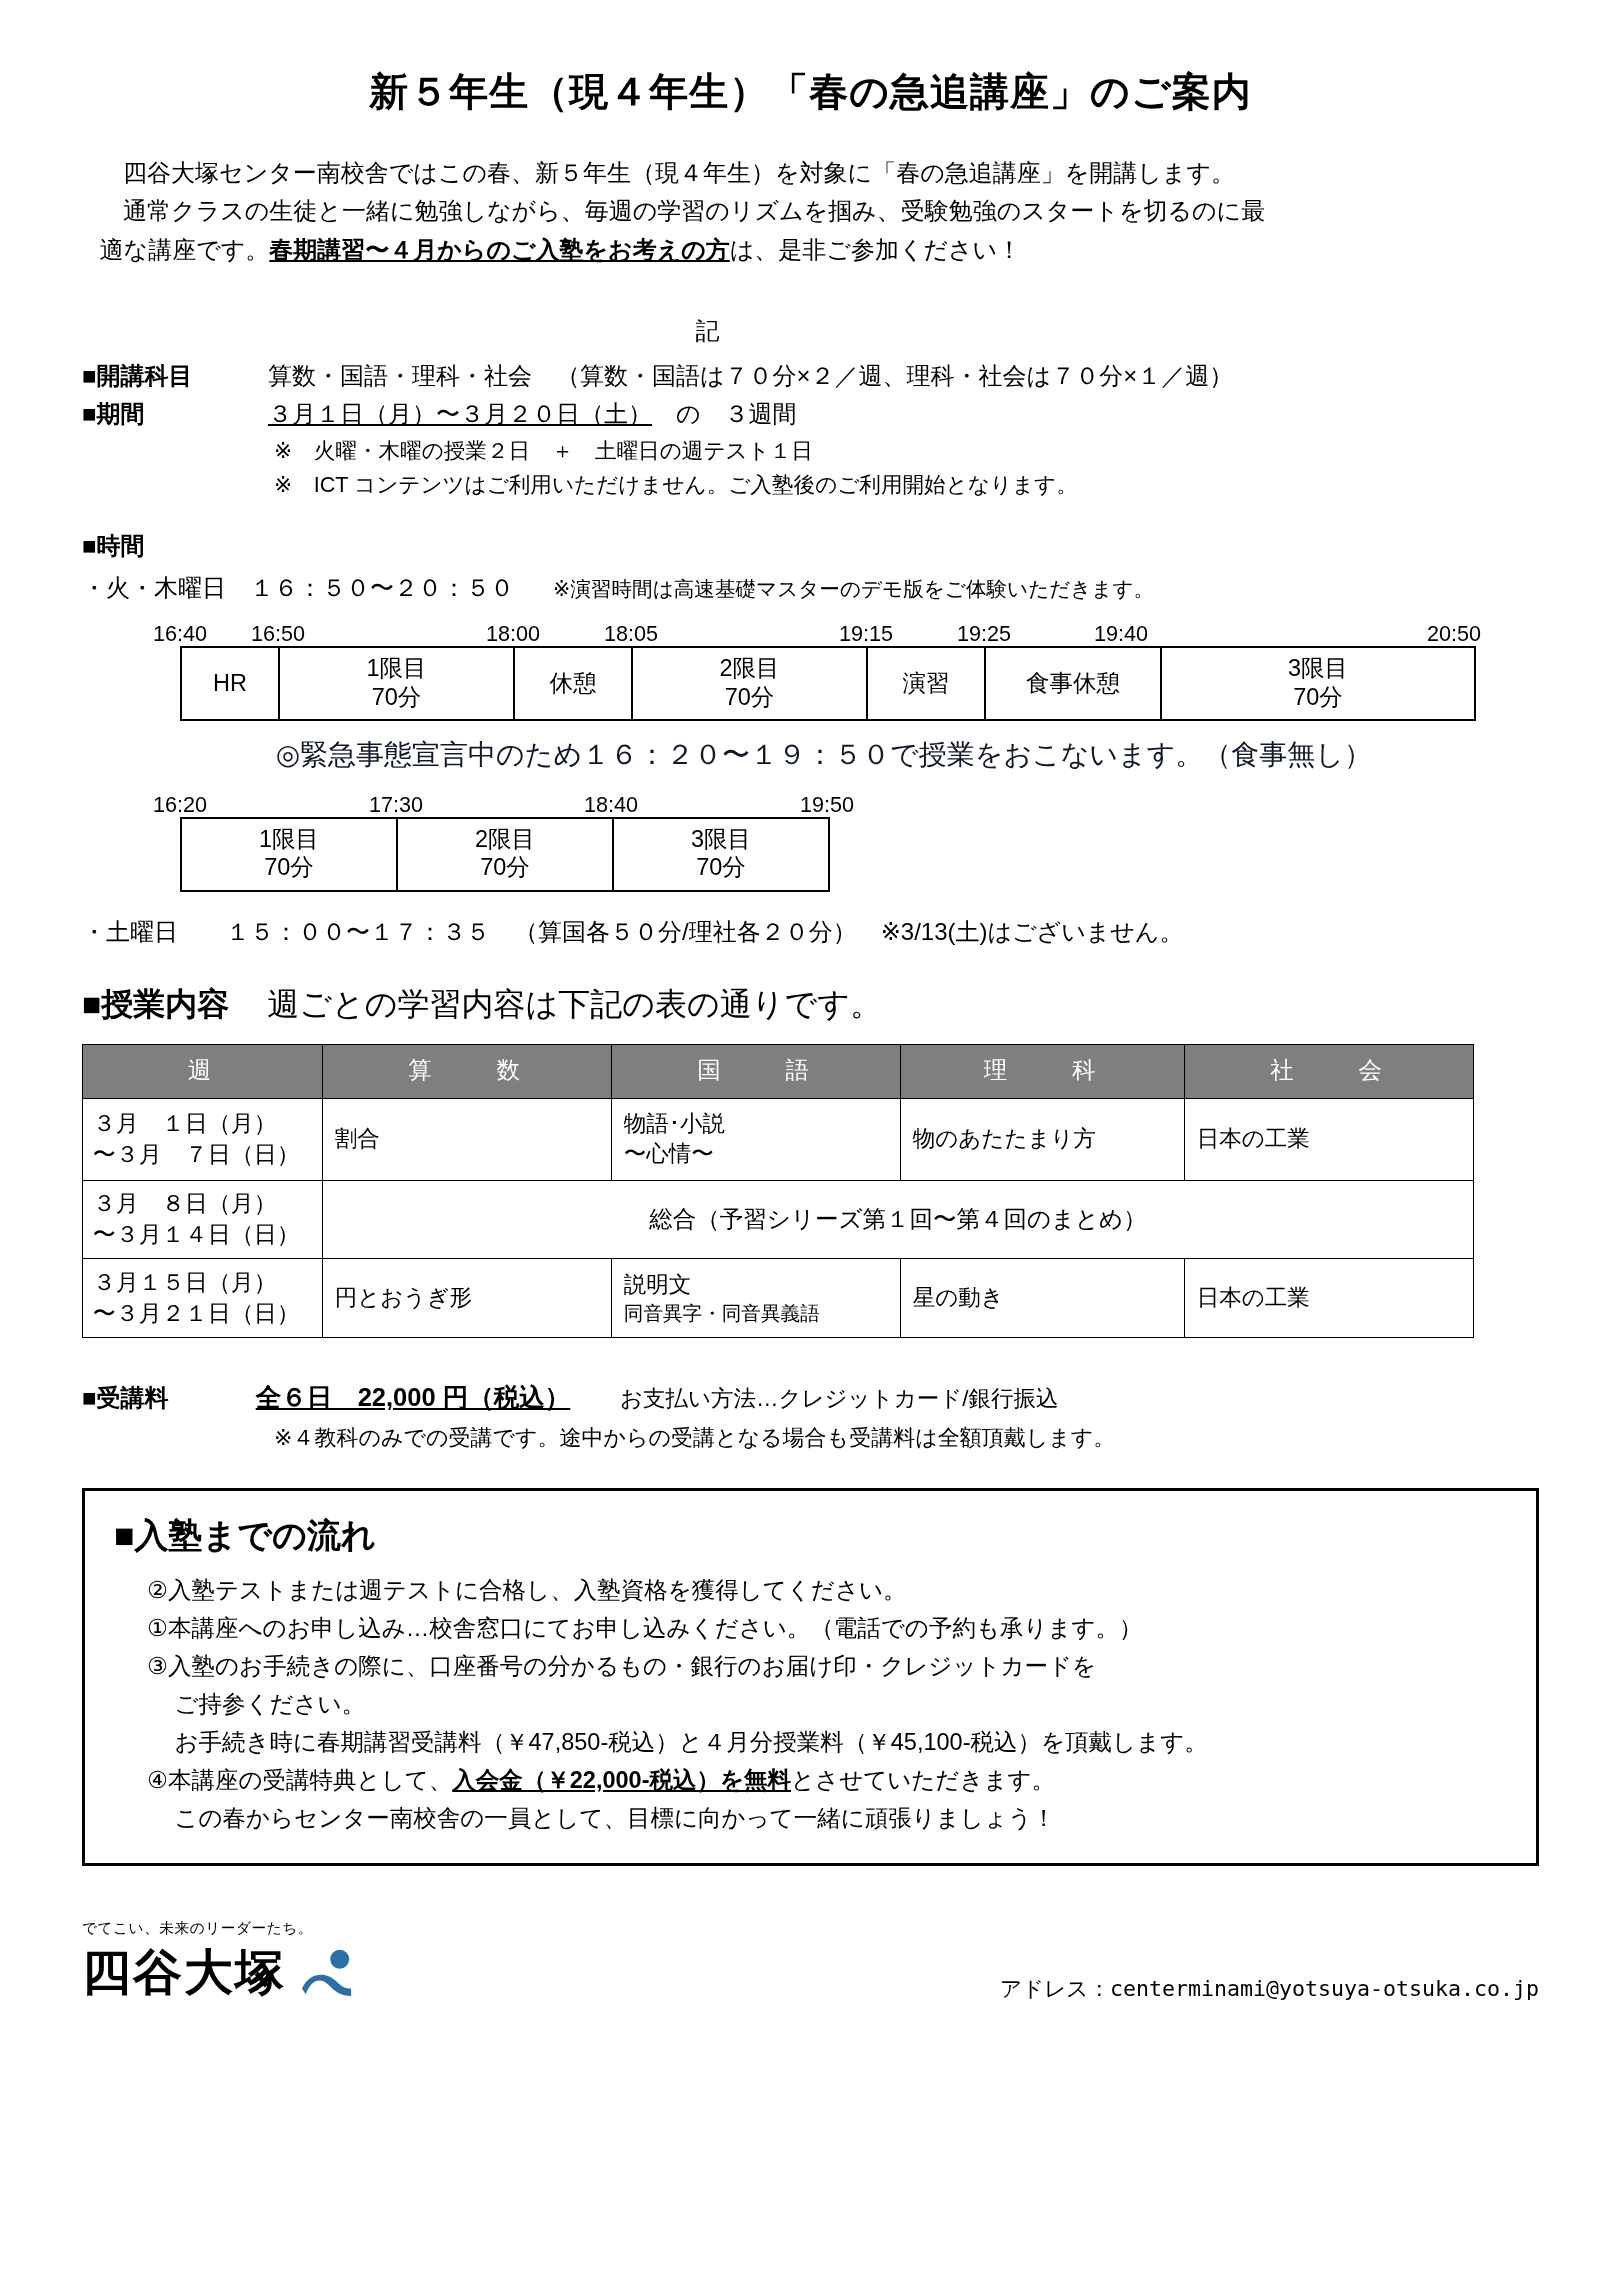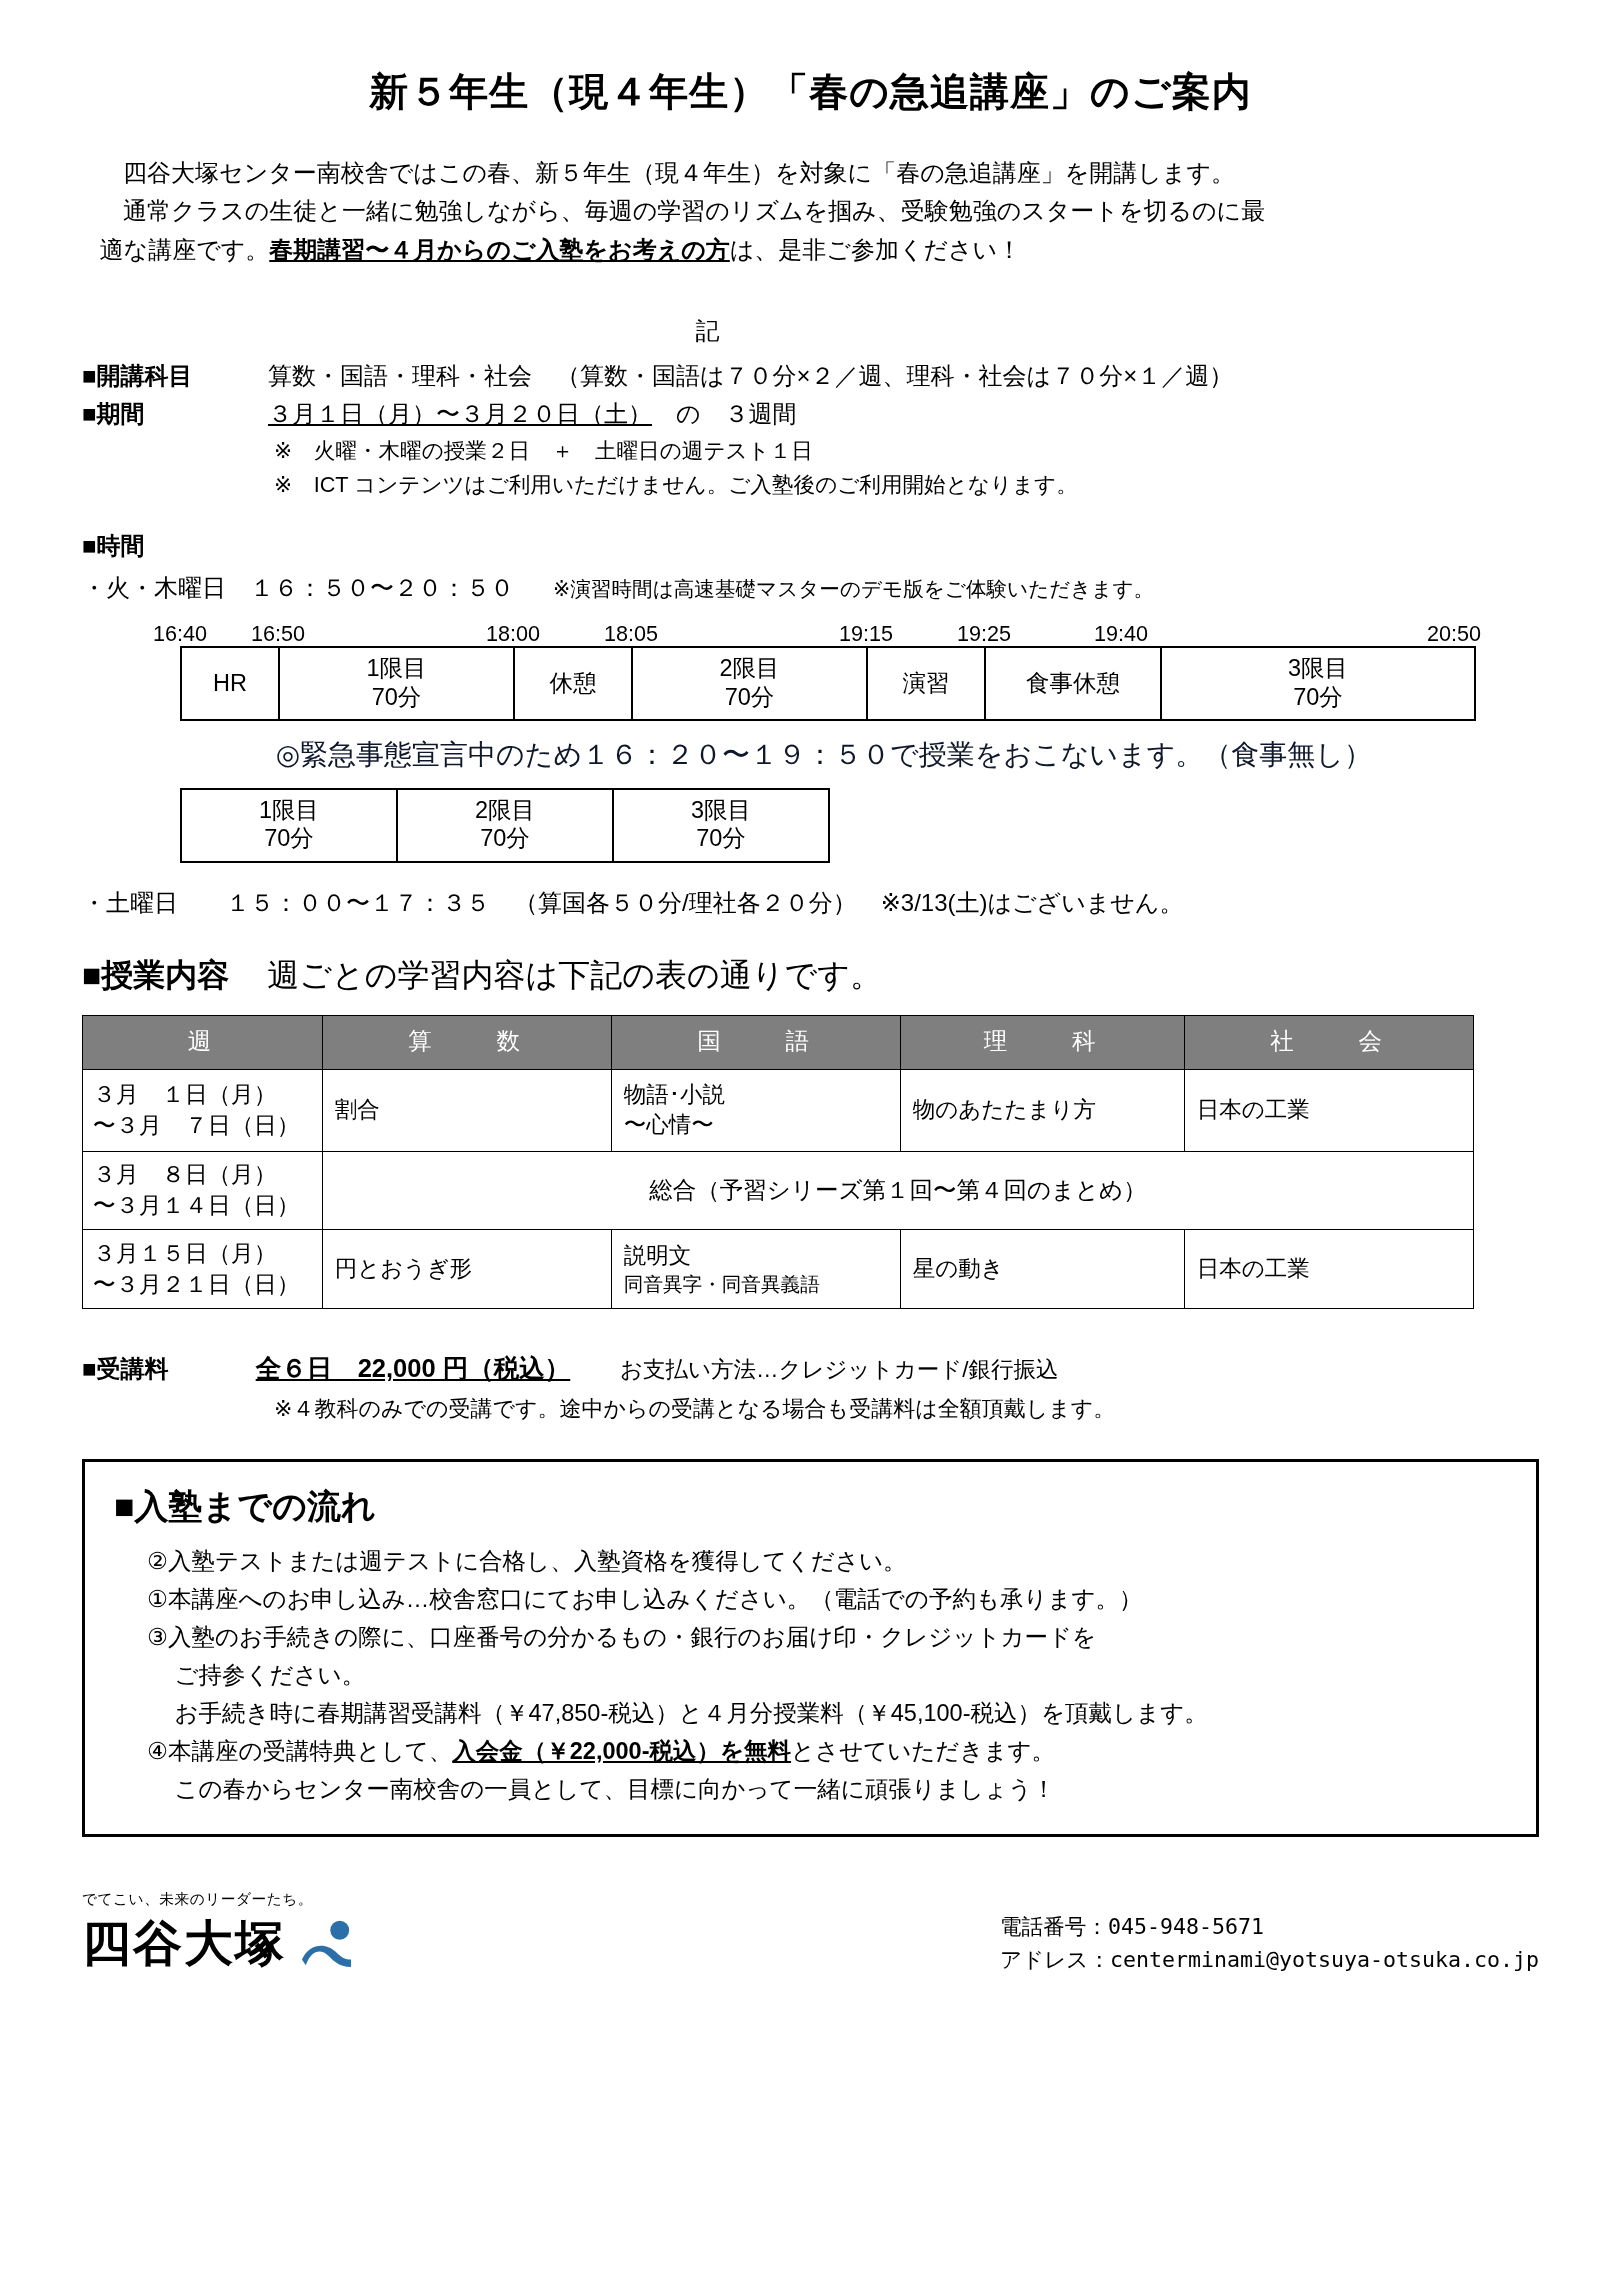--- a/index.html
+++ b/index.html
@@ -234,20 +234,26 @@
                 <span class="l2">70分</span>
               </td>
         </tr>
       </tbody>
         </table>
     </div>
 
     <div class="red">◎緊急事態宣言中のため１６：２０〜１９：５０で授業をおこないます。（食事無し）</div>
 
     <div class="tl-wrap">
+      <div class="ticks" style="width:1392px;">
+        <span style="left:98px;">16:20</span>
+        <span style="left:314px;">17:30</span>
+        <span style="left:529px;">18:40</span>
+        <span style="left:745px;">19:50</span>
+      </div>
       <table class="tbl-time" style="width:647px; margin-left:98px;">
         <tbody>
             <tr>
           <td style="width:216px;">
                 <span class="l1">1限目</span>
                 <span class="l2">70分</span>
               </td>
           <td style="width:216px;">
                 <span class="l1">2限目</span>
                 <span class="l2">70分</span>
@@ -353,19 +359,18 @@
         <div class="logo-text">四谷大塚</div>
         <div class="logo-mark">
           <svg viewBox="0 0 60 54" width="57" height="51" aria-hidden="true">
             <circle cx="44" cy="13" r="10" fill="#2b6fa8"></circle>
             <path d="M4 44 C12 26, 30 26, 40 36 C46 42, 50 44, 56 44 L56 52 C44 52, 38 46, 32 40 C24 32, 14 34, 8 50 Z" fill="#2b6fa8"></path>
           </svg>
         </div>
       </div>
     </div>
     <div class="contact">
-      <div>電話番号：045-948-5671</div>
       <div>アドレス：centerminami@yotsuya-otsuka.co.jp</div>
     </div>
   </div>
 
 </div>
 
 
 </body></html>

